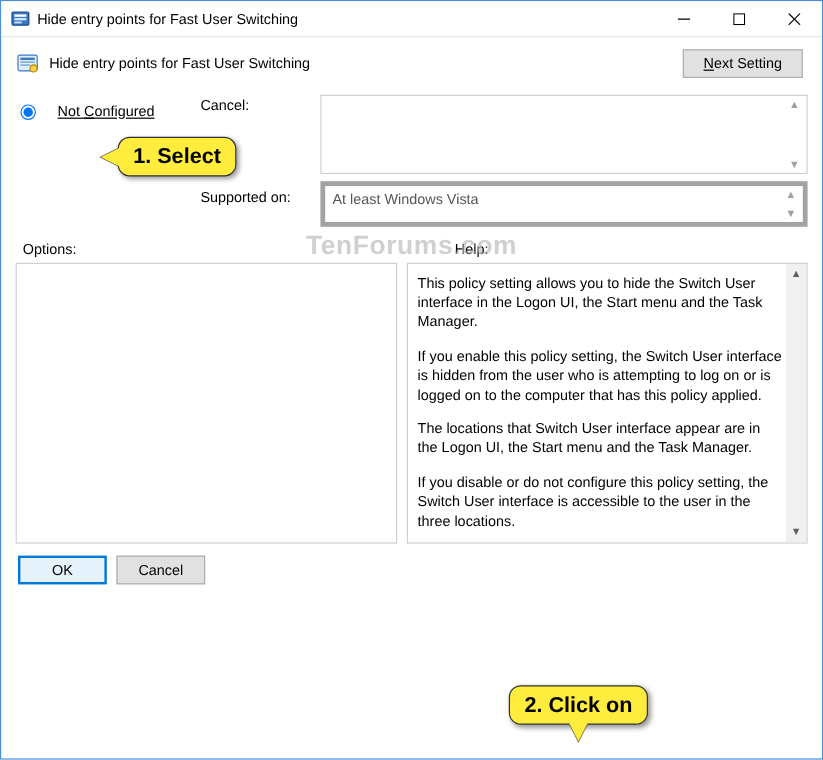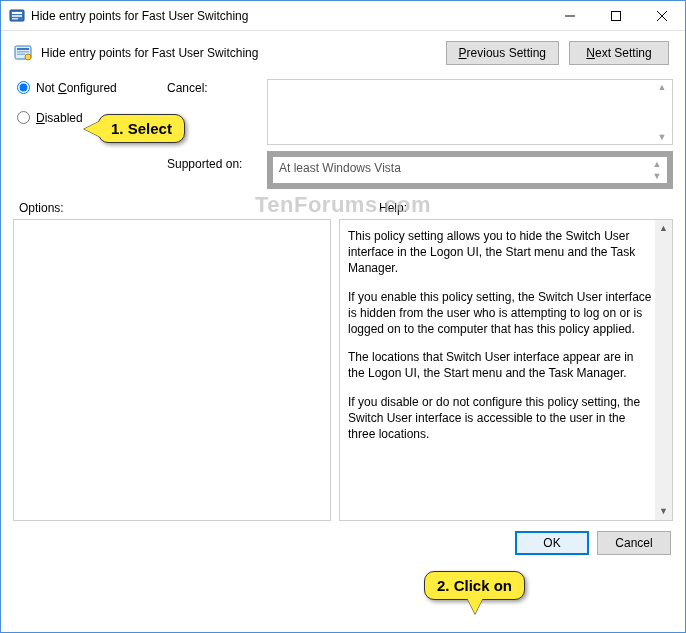--- a/index.html
+++ b/index.html
@@ -80,24 +80,26 @@
     padding: 6px 12px 0 16px;
     gap: 10px;
     position: relative;
   }
   .radiocol {
     width: 140px;
     padding-top: 2px;
   }
   .radiocol label {
     display: flex;
-    gap: 6px;
+    align-items: center;
+    gap: 18px;
     height: 24px;
     margin-bottom: 6px;
     font-size: 12px;
+    text-decoration: underline;
   }
   .radiocol input[type=radio] {
     width: 13px; height: 13px; margin: 0;
   }
   .labelcol {
     width: 90px;
     padding-top: 2px;
     text-align: left;
   }
   .labelcol div { height: 56px; }
@@ -107,21 +109,21 @@
     flex-direction: column;
     gap: 6px;
   }
   .commentbox {
     border: 1px solid #cfcfcf;
     height: 66px;
     position: relative;
     background: #fff;
   }
   .supportedbox {
-    border: 6px solid #a3a3a3;
+    border: 4px solid #a3a3a3;
     height: 38px;
     background: #fff;
     padding: 4px 6px;
     position: relative;
     color: #555;
   }
   .scroll-arrows {
     position: absolute; right: 2px; top: 2px; bottom: 2px;
     width: 16px;
     display: flex; flex-direction: column; justify-content: space-between;
@@ -144,21 +146,21 @@
     text-shadow: 0 1px 0 rgba(255,255,255,0.5);
   }
 
   
   .callout {
     position: absolute;
     background: #ffec3d;
     border: 1px solid #333;
     border-radius: 10px;
     padding: 5px 12px;
-    font-size: 15px;
+    font-size: 18px;
     font-weight: 600;
     color: #000;
     box-shadow: 2px 2px 4px rgba(0,0,0,0.4);
     z-index: 10;
     white-space: nowrap;
   }
   .callout-arrow {
     position: absolute;
     width: 0; height: 0;
     border-top: 8px solid transparent;
@@ -183,21 +185,21 @@
   .labels2 {
     display: flex;
     padding: 12px 12px 4px 18px;
     gap: 36px;
   }
   .labels2 .left { width: 324px; }
   .lower {
     display: flex;
     padding: 0 12px 0 12px;
     gap: 8px;
-    height: 302px;
+    height: 234px;
   }
   .optionsbox {
     flex: 0 0 318px;
     border: 1px solid #cfcfcf;
     background: #fff;
   }
   .helpbox {
     flex: 1;
     border: 1px solid #cfcfcf;
     background: #fff;
@@ -214,21 +216,21 @@
     background: #f0f0f0;
     display: flex; flex-direction: column; justify-content: space-between;
     align-items: center;
     font-size: 9px; color: #606060;
   }
   .help-scroll .arr { height: 17px; display:flex; align-items:center; justify-content:center; width:100%; }
 
   
   .footer {
     display: flex;
-    justify-content: flex-end;
+    justify-content: flex-start;
     gap: 8px;
     padding: 10px 14px;
     position: relative;
   }
   .footer button.std { min-width: 74px; }
   .footer button.ok {
     background: #e5f1fb;
     border: 2px solid #0078d7;
     padding: 3px 12px;
   }
@@ -272,34 +274,29 @@
     <svg width="20" height="20" viewBox="0 0 20 20">
       <rect x="2" y="3" width="16" height="13" rx="1.5" fill="#e3eefb" stroke="#3b78c4"></rect>
       <rect x="4" y="5" width="12" height="2" fill="#3b78c4"></rect>
       <rect x="4" y="8" width="12" height="1.5" fill="#8ab5e0"></rect>
       <rect x="4" y="10.5" width="8" height="1.5" fill="#8ab5e0"></rect>
       <circle cx="15" cy="14" r="3" fill="#ffd24d" stroke="#b38600"></circle>
     </svg>
   </span>
   <span class="policy-title">Hide entry points for Fast User Switching</span>
   <div class="navbtns">
-    <button class="std"><span class="u">P</span><span>revious Setting</span></button>
     <button class="std"><span class="u">N</span><span>ext Setting</span></button>
   </div>
 </div>
 
 <div class="upper">
   <div class="radiocol">
     <label>
       <input type="radio" name="state" checked="" style="">
       <span><span>Not </span><span class="u">C</span><span>onfigured</span></span>
-    </label>
-    <label>
-      <input type="radio" name="state" style="">
-      <span><span class="u">D</span><span>isabled</span></span>
     </label>
   </div>
   <div class="labelcol">
     <div>Cancel:</div>
     <div style="height:auto;margin-top:20px">Supported on:</div>
   </div>
   <div class="fieldcol">
     <div class="commentbox">
       <div class="scroll-arrows">
         <span>▲</span>

